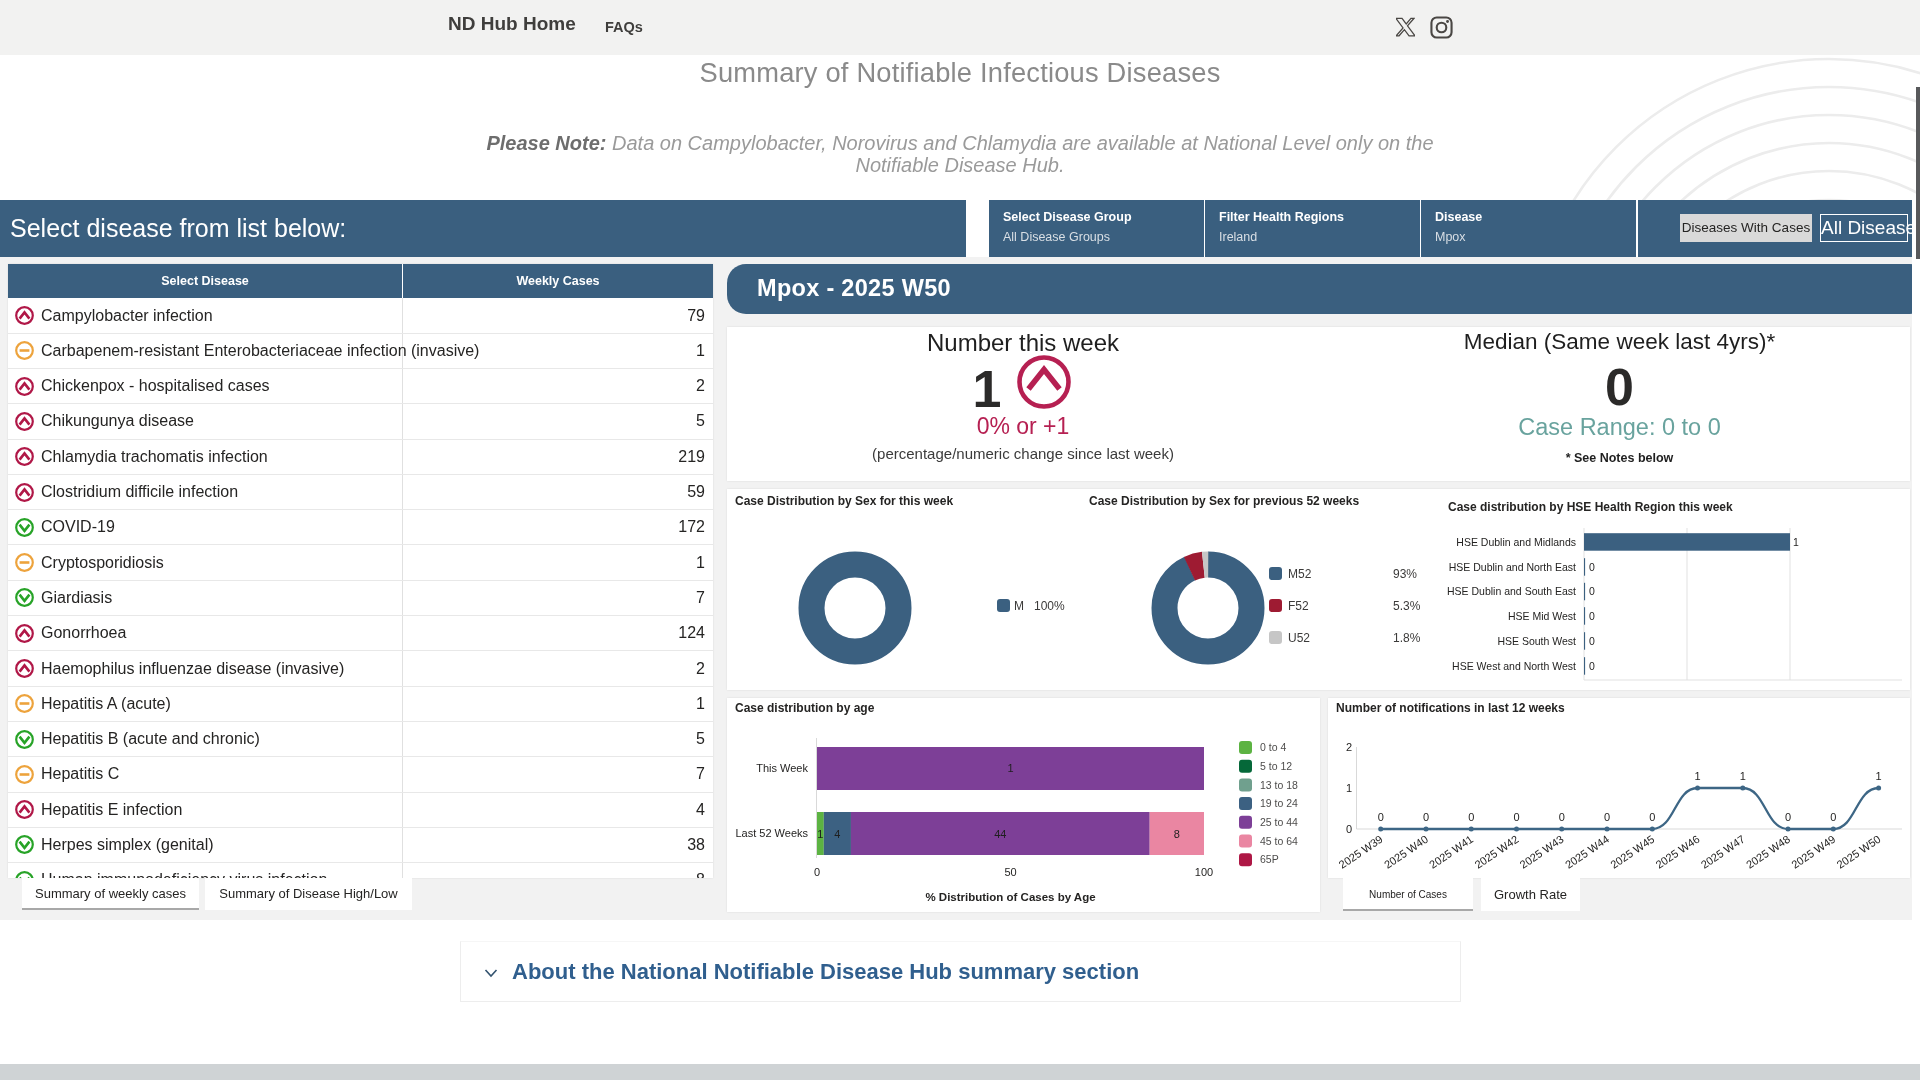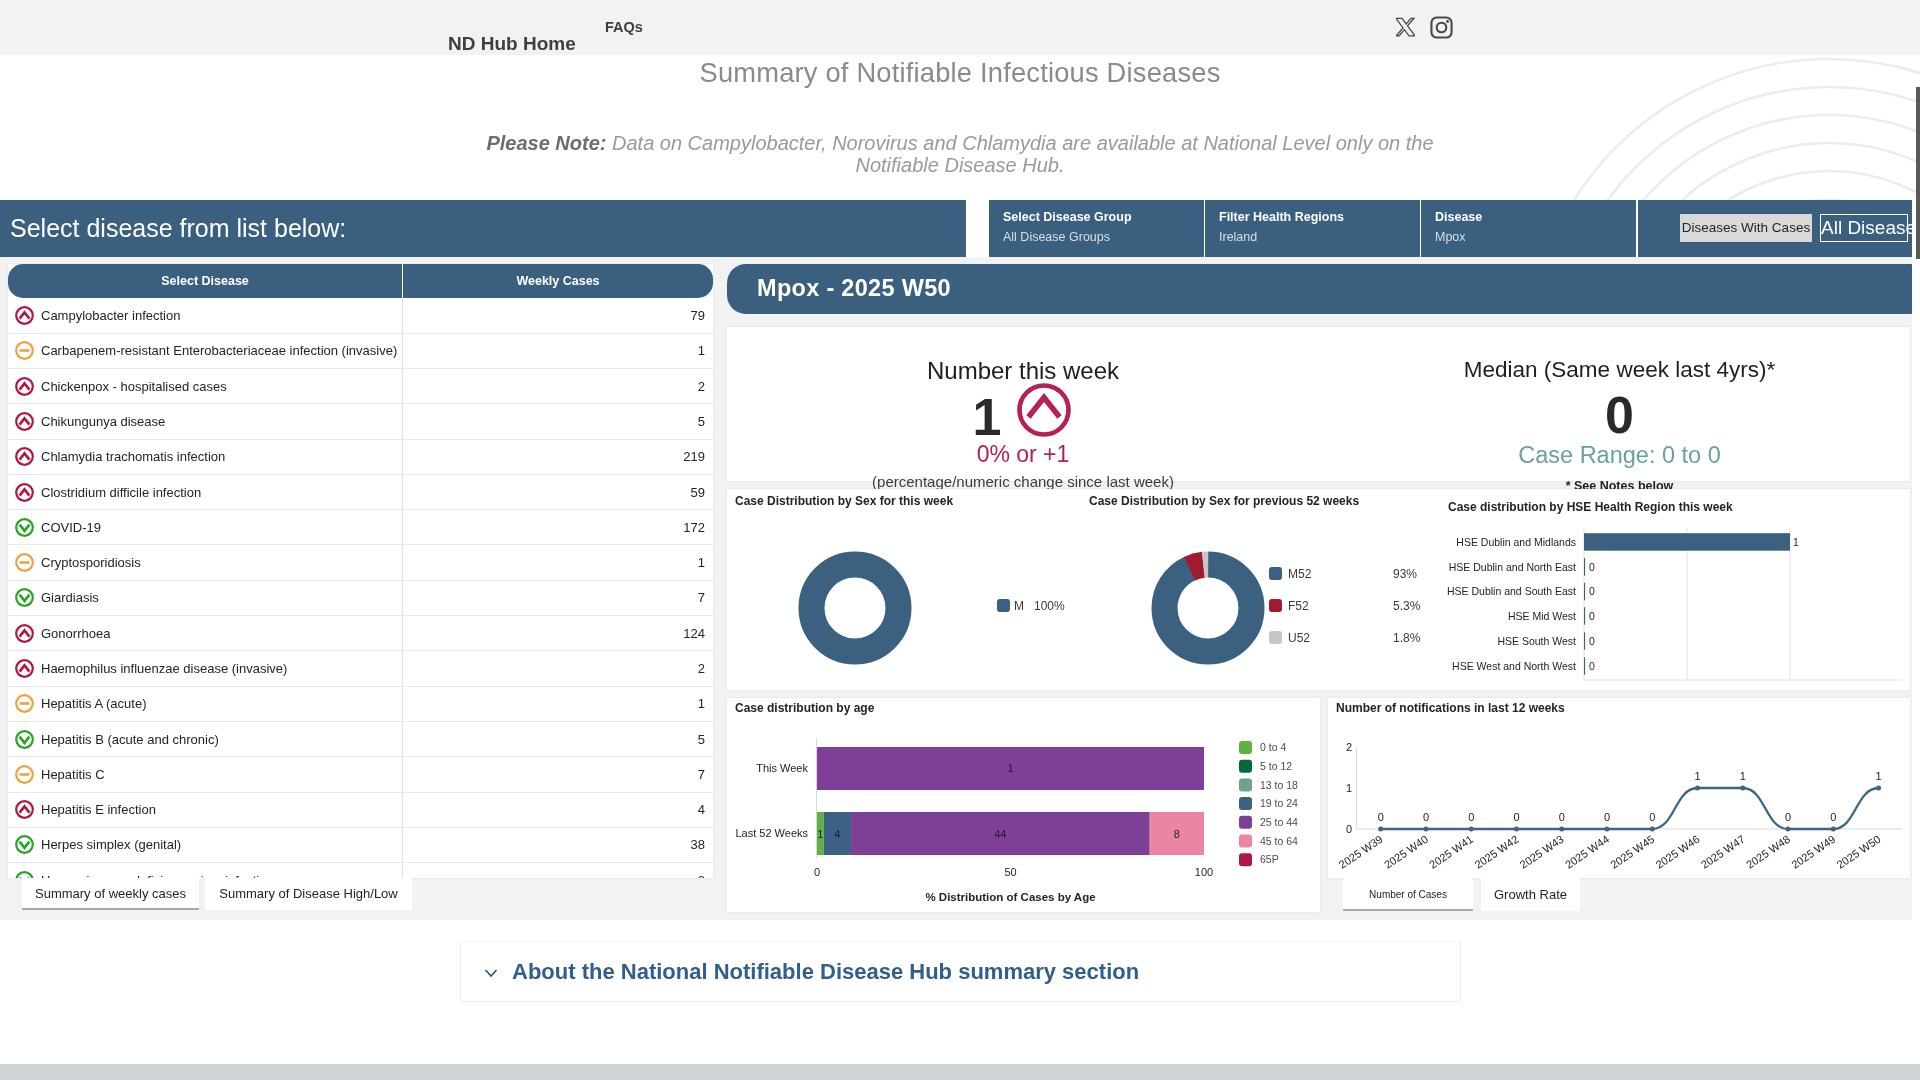--- a/index.html
+++ b/index.html
@@ -1,20 +1,20 @@
 <!DOCTYPE html>
 <html><head><meta charset="utf-8"><style>
 * { margin:0; padding:0; box-sizing:border-box; }
 html,body { width:1920px; height:1080px; overflow:hidden; font-family:"Liberation Sans",sans-serif; background:#fff; }
 .abs { position:absolute; }
 #page { position:relative; width:1920px; height:1080px; }
 
 
 #topbar { position:absolute; left:0; top:0; width:1920px; height:55px; background:#f2f2f1; }
-#topbar .nav1 { position:absolute; left:448px; top:13px; font-size:19px; font-weight:bold; color:#3f3e3c;margin-top:20px; }
+#topbar .nav1 { position:absolute; left:448px; top:13px; font-size:19px; font-weight:bold; color:#3f3e3c; }
 #topbar .nav2 { position:absolute; left:605px; top:19px; font-size:14.5px; font-weight:bold; color:#3f3e3c; }
 
 
 #hero { position:absolute; left:0; top:55px; width:1920px; height:145px; background:#fff; overflow:hidden; }
 #hero h1 { position:absolute; left:0; top:2px; width:1920px; text-align:center; font-size:27.3px; font-weight:normal; color:#8a8a8a; letter-spacing:0.2px; }
 .note { position:absolute; left:0; width:1920px; text-align:center; font-size:20px; font-style:italic; color:#9a9a9a; }
 .note b { color:#6d6d6d; }
 
 
 #fbar { position:absolute; left:0; top:200px; width:1912px; height:57px; }
@@ -29,41 +29,41 @@
 .dsep { position:absolute; top:0; width:1px; height:57px; background:#fff; }
 .btn1 { position:absolute; left:42px; top:14px; width:132px; height:28px; background:#d9d9d9; color:#252423; font-size:13.5px; text-align:center; line-height:28px; white-space:nowrap; }
 .btn2 { position:absolute; left:182px; top:14px; width:88px; height:28px; border:1px solid #fff; color:#fff; font-size:19px; text-align:center; line-height:26px; white-space:nowrap; }
 
 
 #canvas { position:absolute; left:0; top:257px; width:1912px; height:663px; background:#f2f2f2; }
 .card { position:absolute; background:#fff; box-shadow:0 0 2px rgba(0,0,0,0.10); }
 
 
 #tablecard { left:8px; top:7px; width:705px; height:614px; overflow:hidden; }
-.thead { display:flex; height:34.4px; background:#3a5f7f; color:#fff; font-size:12.5px; font-weight:bold;border-radius:15px; }
+.thead { display:flex; height:34.4px; background:#3a5f7f; color:#fff; font-size:12.5px; font-weight:bold; }
 .thead .h1 { width:395px; display:flex; align-items:center; justify-content:center; border-right:1px solid #fff; }
 .thead .h2 { flex:1; display:flex; align-items:center; justify-content:center; }
-.trow { display:flex; height:35.3px; border-bottom:1px solid #e8e8e8; font-size:13px; color:#252423; }
+.trow { display:flex; height:35.3px; border-bottom:1px solid #e8e8e8; font-size:16px; color:#252423; }
 .tc1 { width:395px; display:flex; align-items:center; padding-left:7px; border-right:1px solid #e0e0e0; }
 .tname { margin-left:7px; white-space:nowrap; }
 .tc2 { flex:1; display:flex; align-items:center; justify-content:flex-end; padding-right:8px; }
 
 
 .tab { position:absolute; background:#fff; font-size:13px; color:#252423; text-align:center; }
 #ltab1 { left:22px; top:621px; width:177px; height:32px; line-height:32px; border-bottom:2px solid #a8a8a8; }
 #ltab2 { left:205px; top:621px; width:207px; height:32px; line-height:32px; }
 #rtab1 { left:1343px; top:621px; width:130px; height:33px; line-height:33px; border-bottom:2px solid #a8a8a8; font-size:10px; }
 #rtab2 { left:1481px; top:621px; width:99px; height:33px; line-height:33px; font-size:13px; }
 
 
 #mpoxhdr { position:absolute; left:727px; top:7px; width:1202px; height:50px; background:#3a5f7f;border-radius:19px; }
 #mpoxhdr span { position:absolute; left:30px; top:11px; font-size:23.5px; letter-spacing:0.3px; font-weight:bold; color:#fff; }
 #kpicard { left:727px; top:70px; width:1183px; height:154px; }
 .kcol { position:absolute; top:0; height:154px; text-align:center; }
-.kt { font-size:24px; color:#1f1f1f; margin-top:30px; }
+.kt { font-size:24px; color:#1f1f1f; margin-top:2px; }
 .kbig { font-size:52px; font-weight:bold; color:#2b2a29; }
 .kred { font-size:23px; color:#b62052; }
 .kteal { font-size:23.5px; color:#69a39e; }
 .ksmall { font-size:15px; color:#3b3b3b; }
 .knote { font-size:12.5px; font-weight:bold; color:#1f1f1f; }
 #donutcard { left:727px; top:232px; width:1183px; height:201px; }
 .ctitle { position:absolute; font-size:12px; font-weight:bold; color:#252423; white-space:nowrap; }
 .leg { position:absolute; font-size:12px; color:#3b3a39; }
 .lsq { display:inline-block; width:13px; height:13px; border-radius:3px; vertical-align:-2px; }
 #agecard { left:727px; top:441px; width:593px; height:214px; }

